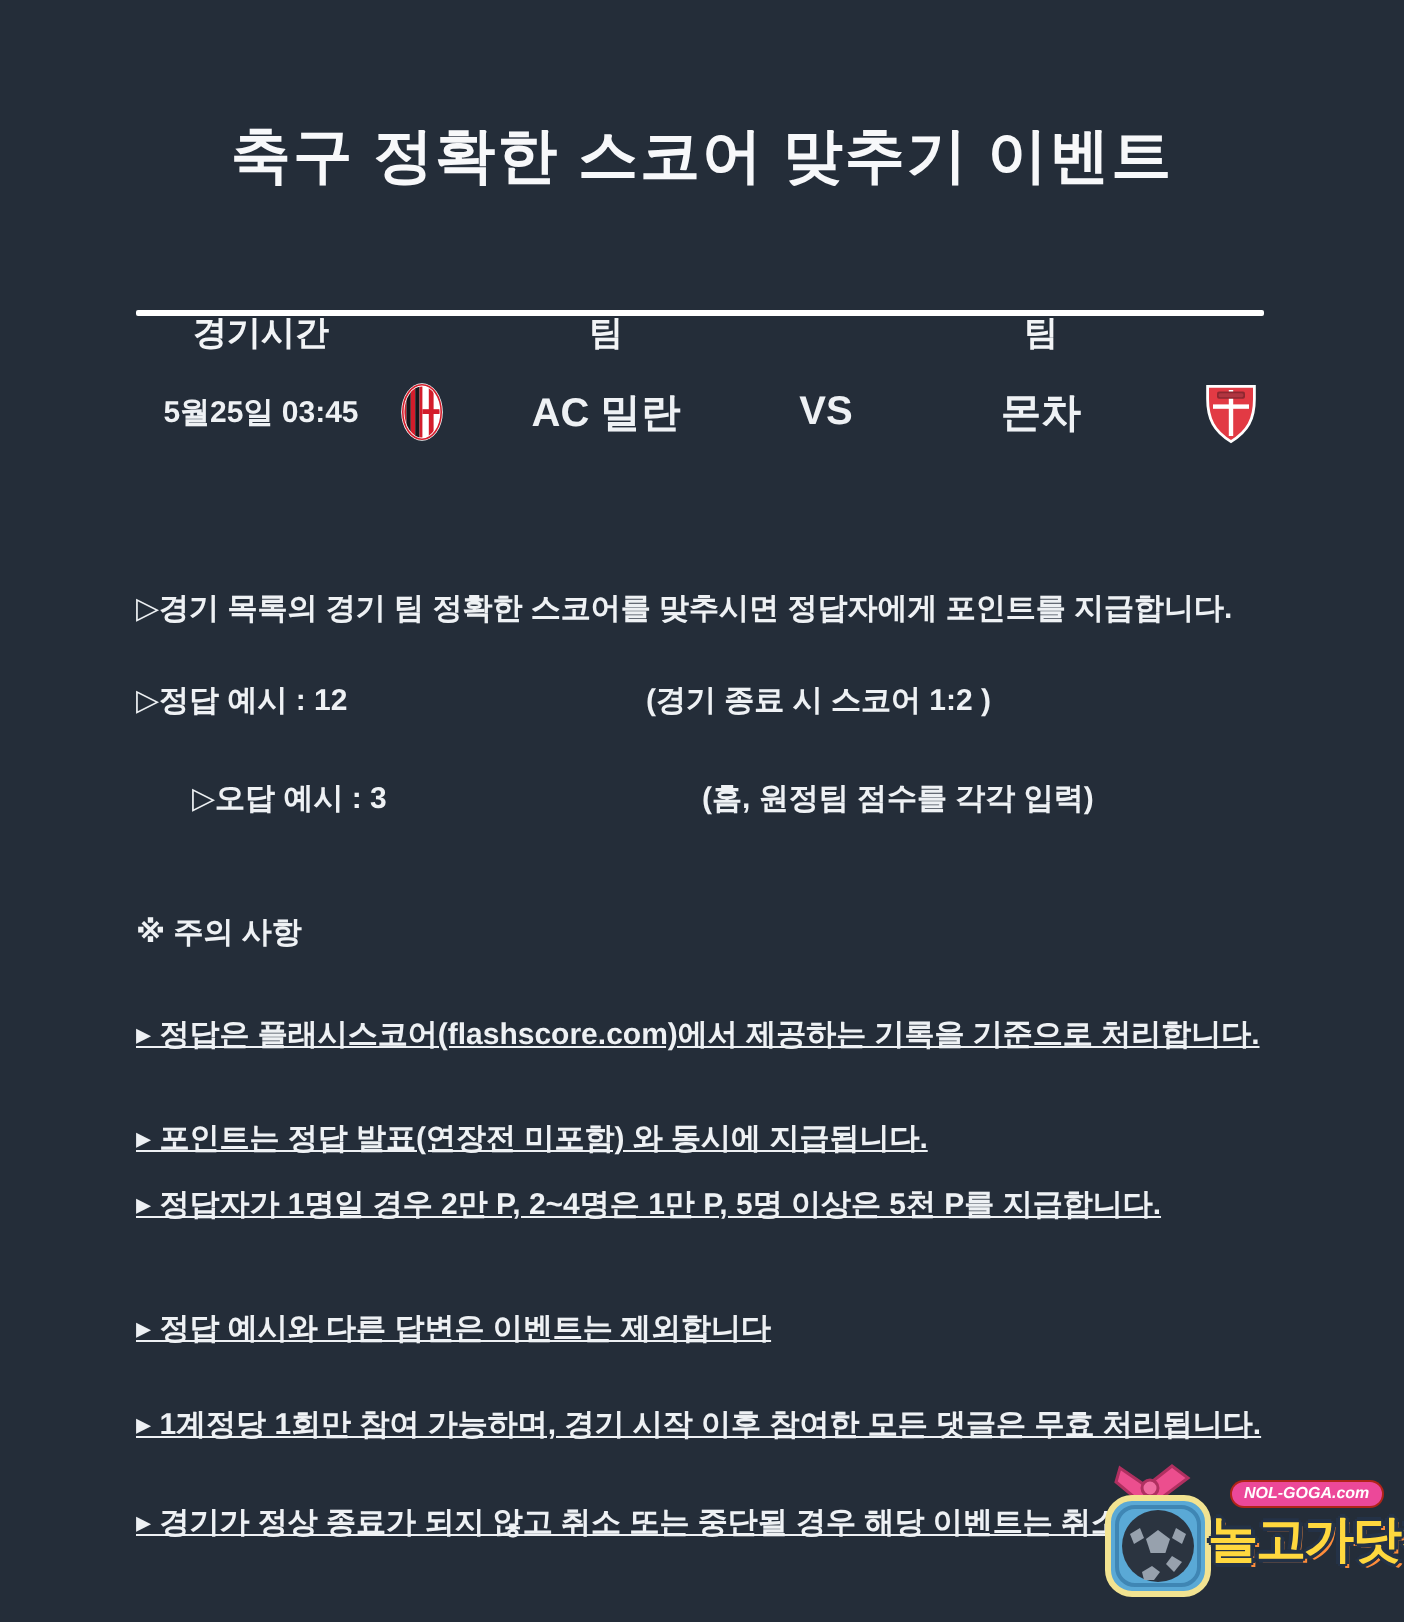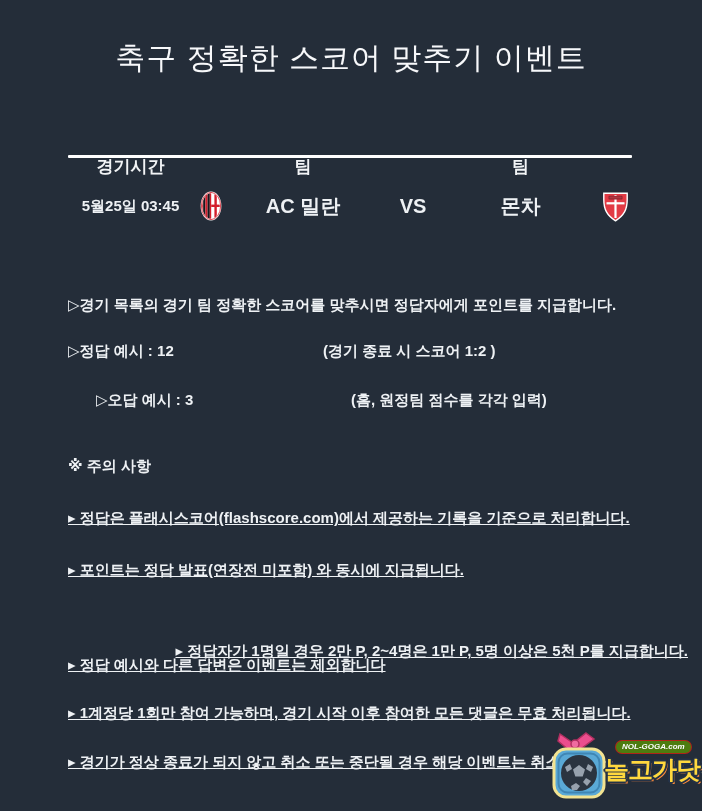--- a/index.html
+++ b/index.html
@@ -7,22 +7,22 @@
     width:702px;height:811px;
     background:#242d39;
     font-family:"Liberation Sans","DejaVu Sans",sans-serif;
     color:#eef1f4;
     overflow:hidden;
     position:relative;
   }
   .page{position:absolute;inset:0;}
 
   .title{
-    position:absolute;top:38px;left:0;width:702px;
-    text-align:center;font-size:30px;font-weight:normal;
+    position:absolute;top:58px;left:0;width:702px;
+    text-align:center;font-size:30px;font-weight:bold;
     letter-spacing:1px;margin:0;color:#f7f8fa;
   }
 
   
   .grid{
     position:absolute;left:68px;width:570px;
     display:grid;
     grid-template-columns:125px 35px 150px 70px 145px 44px;
     align-items:center;
   }
@@ -55,40 +55,40 @@
   .rule3{top:391px;margin-left:28px;}
 
   .notice-head{
     position:absolute;left:68px;top:457px;
     font-size:15px;font-weight:bold;
   }
   .bullet{
     position:absolute;left:68px;width:620px;
     font-size:15px;font-weight:bold;line-height:18px;white-space:nowrap;text-decoration:underline;
   }
-  .b0{top:509px;} .b1{top:561px;} .b2{top:642px;text-align:right;}
+  .b0{top:509px;} .b1{top:561px;} .b2{top:594px;}
   .b3{top:656px;} .b4{top:704px;} .b5{top:753px;}
 
   
   .watermark{position:absolute;right:2px;bottom:6px;width:148px;height:62px;}
   .wm-bow{position:absolute;left:4px;top:-12px;}
   .wm-tv{position:absolute;left:0;top:4px;}
   .wm-text{
     position:absolute;left:52px;top:10px;
     font-size:25px;font-weight:bold;letter-spacing:-1px;
     color:#ffd83e;
     text-shadow:
       -2px 0 0 #243247, 2px 0 0 #243247, 0 -2px 0 #243247, 0 2px 0 #243247,
       -1px -1px 0 #243247, 1px 1px 0 #243247, 1px -1px 0 #243247, -1px 1px 0 #243247,
       2px 2px 0 #ff8c3a;
     white-space:nowrap;
   }
   .wm-badge{
     position:absolute;left:64px;top:-2px;
-    background:#4d7c0f;border-radius:7px;padding:1px 6px 2px 6px;
+    background:#ec4899;border-radius:7px;padding:1px 6px 2px 6px;
     font-size:8px;font-weight:bold;font-style:italic;color:#ffffff;
     box-shadow:0 0 0 1px #b02418;
     white-space:nowrap;
   }
 </style>
 </head>
 <body>
 
 <div class="page">
 

